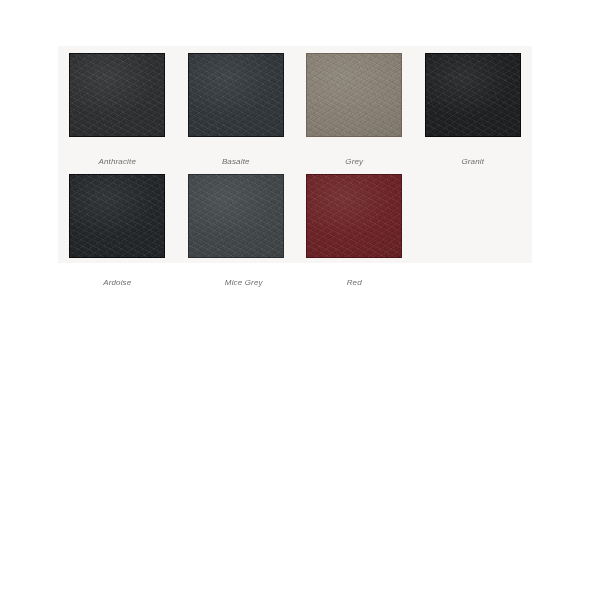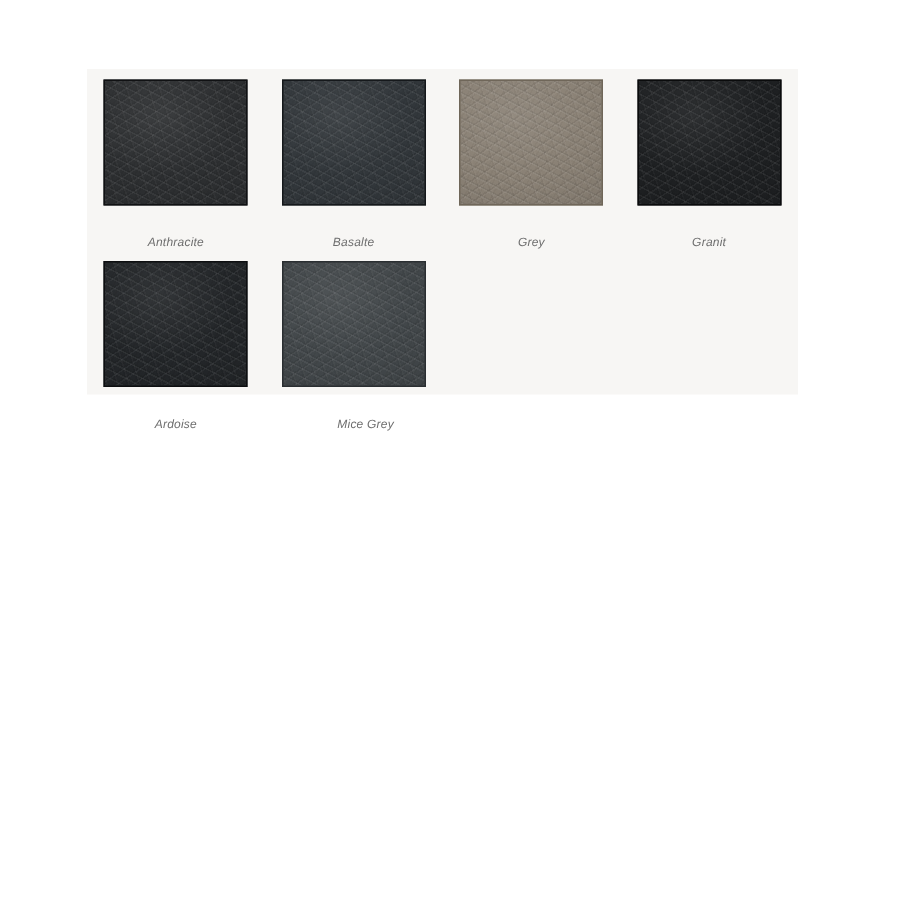--- a/index.html
+++ b/index.html
@@ -151,15 +151,22 @@
     </div>
 
     <div class="swatch-cell">
       <div class="chip" style="background-color: rgb(66, 71, 74); border: 1px solid rgb(42, 46, 49);">
         <span class="grain"></span>
         <span class="shade"></span>
       </div>
       <div class="chip-label" style="color: rgb(110, 110, 110); padding-left: 16px;">Mice Grey</div>
     </div>
 
+    <div class="swatch-cell">
+      <div class="chip" style="background-color: rgb(110, 35, 39); border: 1px solid rgb(77, 21, 24);">
+        <span class="grain"></span>
+        <span class="shade"></span>
+      </div>
+      <div class="chip-label" style="color: rgb(110, 110, 110);">Red</div>
+    </div>
 
   </div>
 </div>
 
 </body></html>

